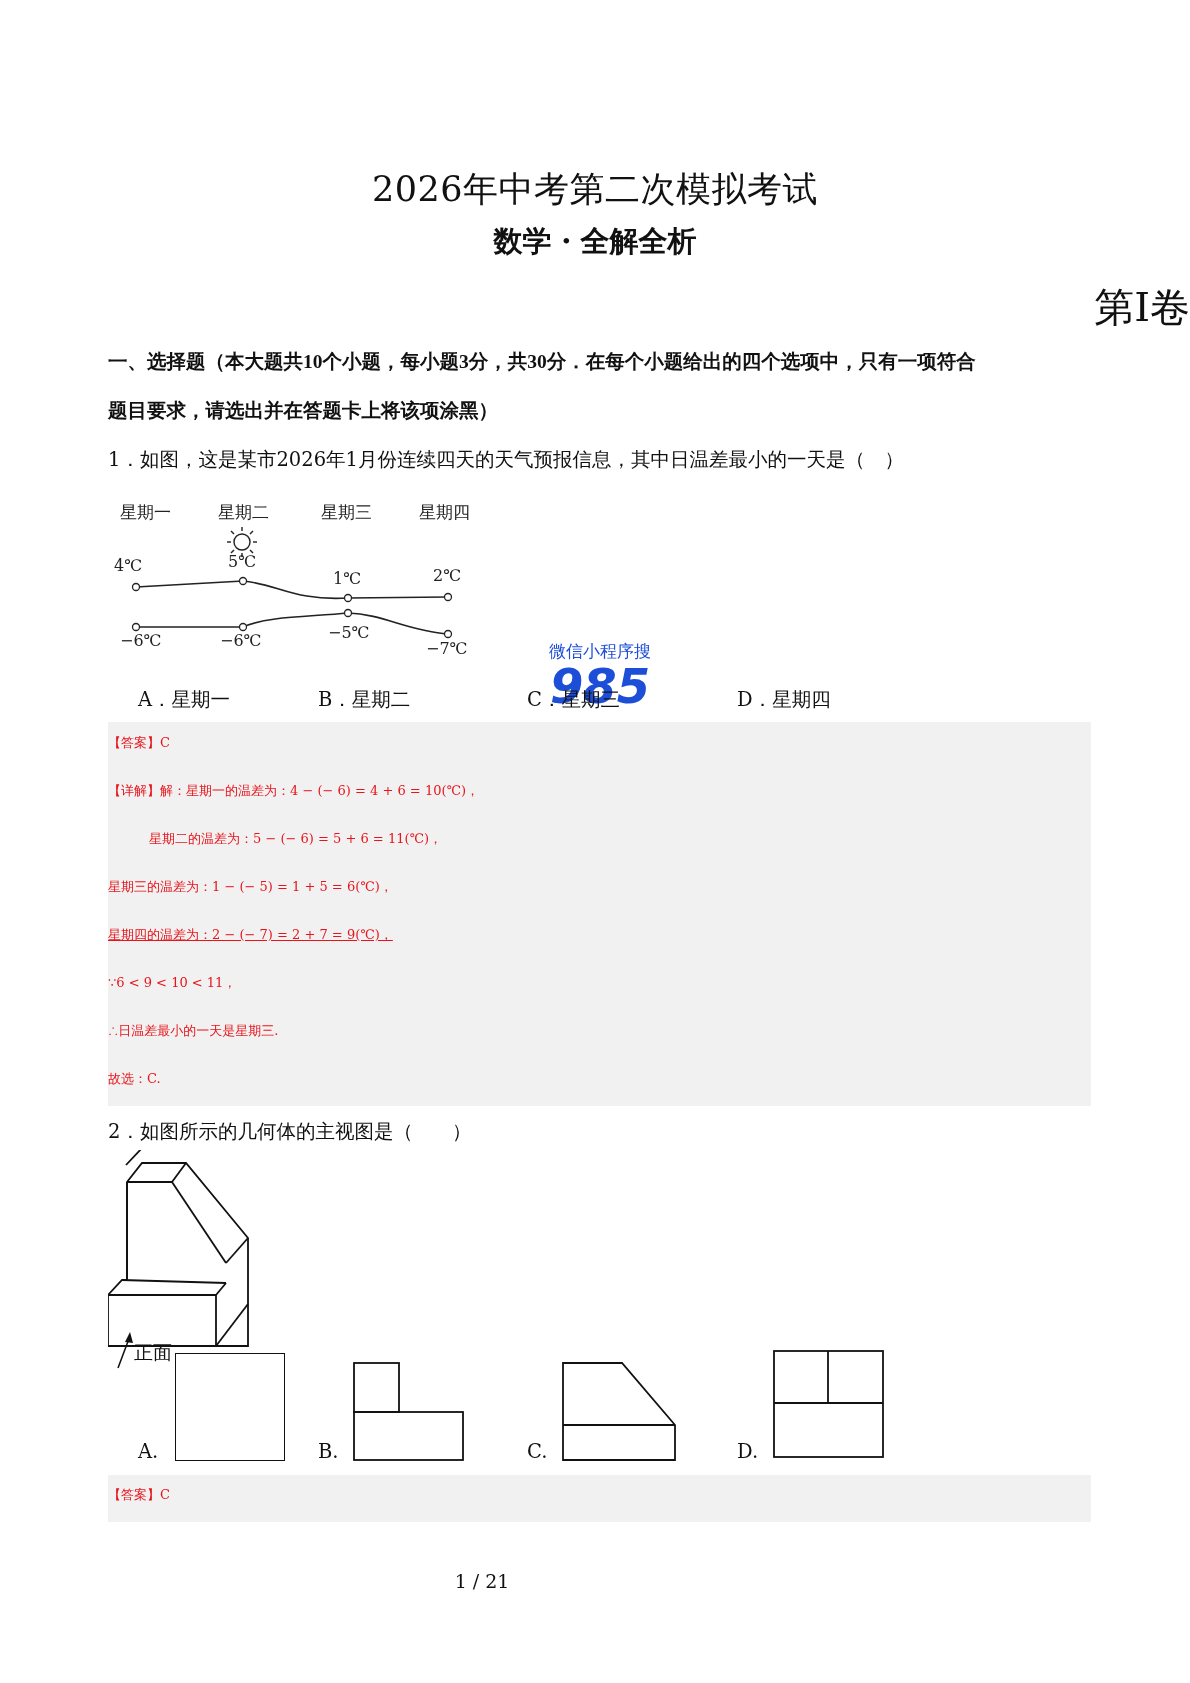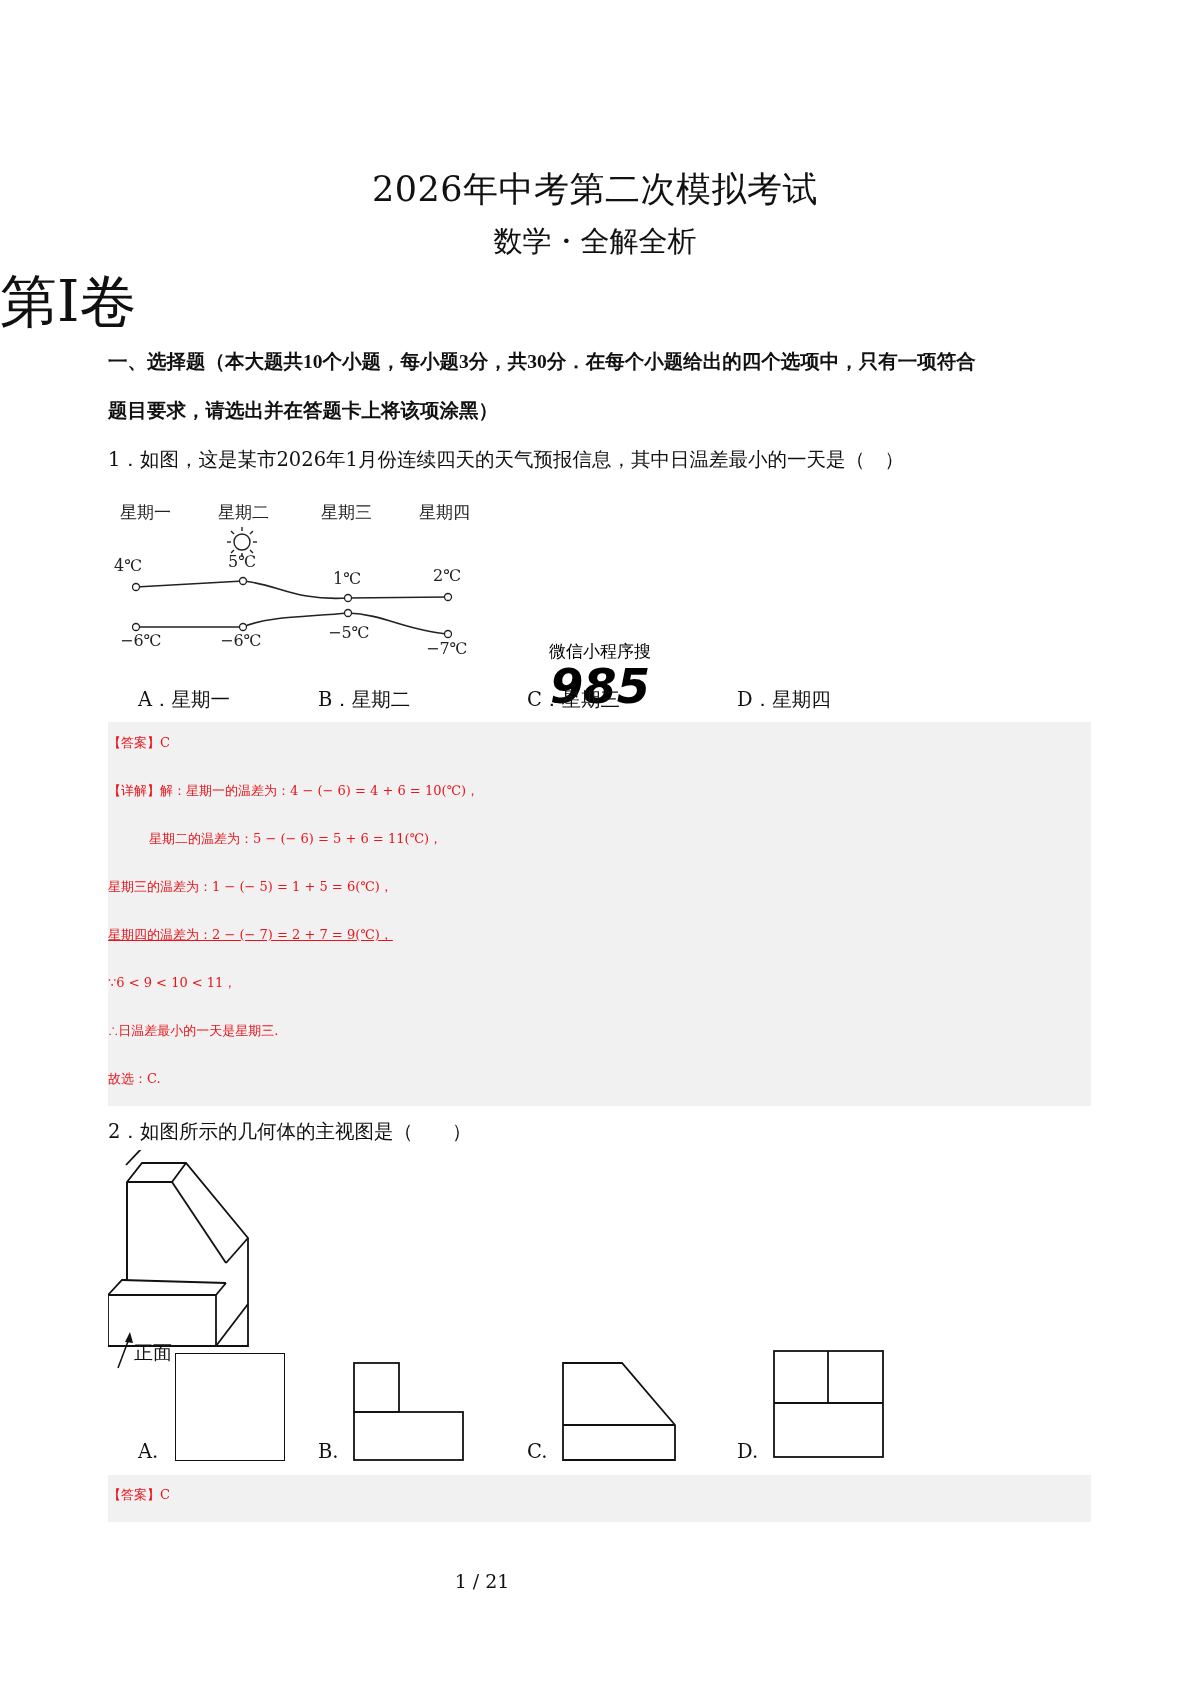--- a/index.html
+++ b/index.html
@@ -1,29 +1,29 @@
 <!DOCTYPE html>
 <html><head>
 <meta charset="utf-8">
 <style>
   html, body { margin: 0; padding: 0; }
   body { width: 1190px; height: 1683px; background: #ffffff; position: relative; overflow: hidden;
          font-family: "DejaVu Serif", "Liberation Serif", serif; color: #111; }
   .abs { position: absolute; }
   .title { left: 0; width: 1190px; top: 152px; text-align: center; font-size: 35px; letter-spacing: 0.5px; margin-top: 14px; }
-  .subtitle { left: 0; width: 1190px; top: 222px; text-align: center; font-size: 29px; font-weight: normal; font-family: "DejaVu Sans", "Liberation Sans", sans-serif; }
-  .volume { left: 0; width: 1190px; top: 264px; text-align: left; font-size: 57px; }
+  .subtitle { left: 0; width: 1190px; top: 222px; text-align: center; font-size: 29px; font-weight: bold; font-family: "DejaVu Sans", "Liberation Sans", sans-serif; }
+  .volume { left: 0; width: 1190px; top: 280px; text-align: right; font-size: 40px; }
   .section { left: 108px; width: 990px; font-size: 19.5px; font-weight: bold; font-family: Liberation Serif, serif; }
   .q { left: 108px; font-size: 19.5px; }
   .opt { font-size: 19.5px; }
   .ansbox { left: 108px; width: 983px; background: #f1f1f1; }
   .red { color: #e8141b; font-size: 13px; position: absolute; left: 108px; white-space: nowrap; }
   .pagenum { left: 0; width: 964px; top: 1570px; text-align: center; font-size: 19px; }
   svg text { font-family: "DejaVu Serif", "Liberation Serif", serif; }
-  .watermark { color: #000000; }
+  .watermark { color: #1d4ed8; }
 </style>
 </head>
 <body>
 
 <div class="abs title">2026年中考第二次模拟考试</div>
 <div class="abs subtitle">数学・全解全析</div>
 <div class="abs volume">第Ⅰ卷</div>
 
 <div class="abs section" style="top:348px;">一、选择题（本大题共10个小题，每小题3分，共30分．在每个小题给出的四个选项中，只有一项符合</div>
 <div class="abs section" style="top:397px;">题目要求，请选出并在答题卡上将该项涂黑）</div>

